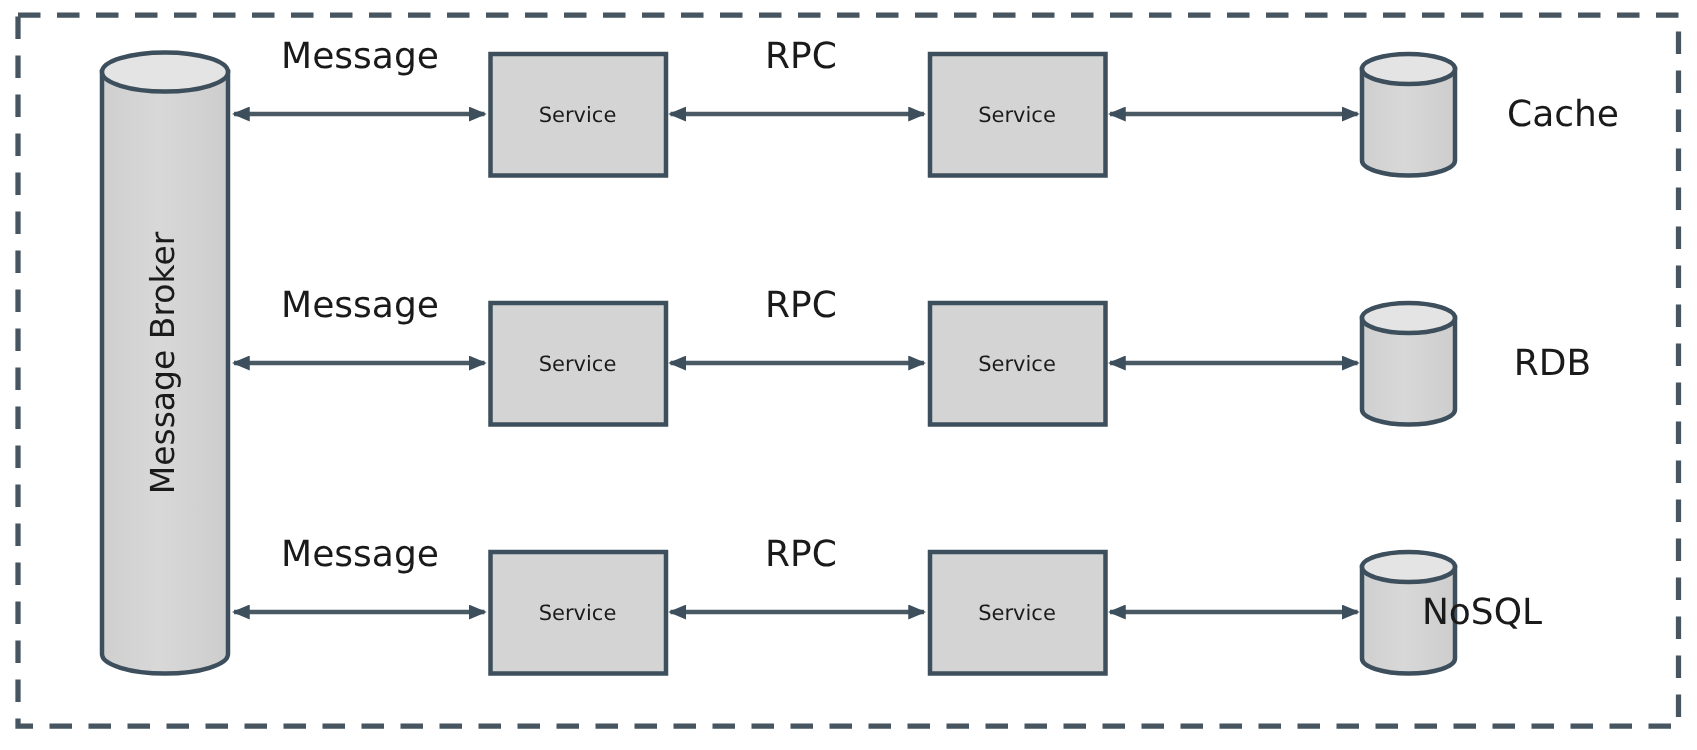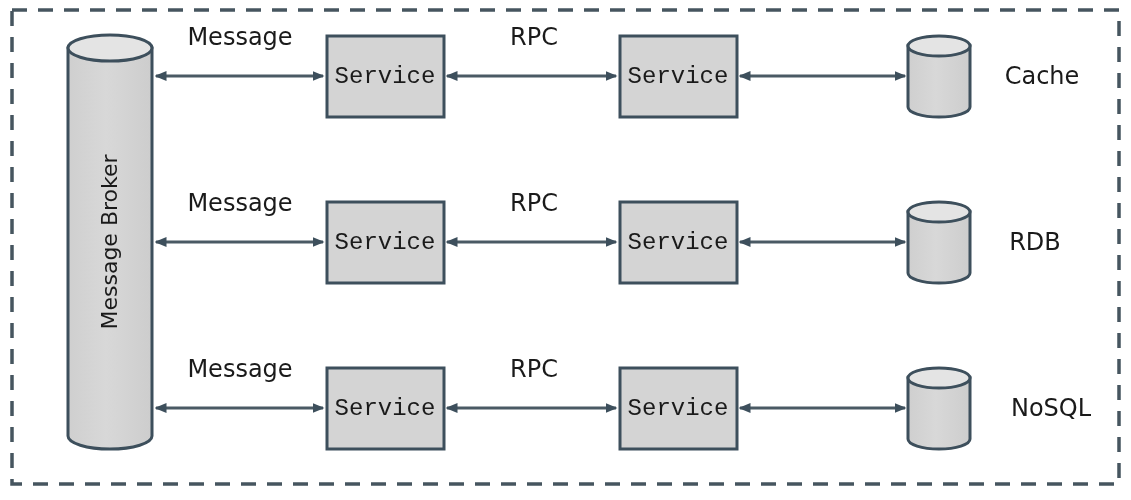--- a/index.html
+++ b/index.html
@@ -32,23 +32,22 @@
   }
   .edge-label {
     font-size: 24px;
     transform: translate(-50%, -50%);
   }
   .store-label {
     font-size: 24px;
     transform: translate(-50%, -50%);
   }
   .node-label {
-    font-size: 24px;
+    font-size: 14px;
     transform: translate(-50%, -50%);
-    font-family: Liberation Mono, monospace;
   }
   .broker-label {
     font-size: 22px;
     transform: translate(-50%, -50%) rotate(-90deg);
     transform-origin: center center;
   }
 </style>
 </head>
 <body>
 
@@ -124,15 +123,15 @@
   <div class="txt edge-label" style="left:240px; top:203px;">Message</div>
   <div class="txt edge-label" style="left:534px; top:203px;">RPC</div>
   <div class="txt node-label" style="left:385px; top:243px;">Service</div>
   <div class="txt node-label" style="left:678px; top:243px;">Service</div>
   <div class="txt store-label" style="left:1035px; top:242px;">RDB</div>
 
   <div class="txt edge-label" style="left:240px; top:369px;">Message</div>
   <div class="txt edge-label" style="left:534px; top:369px;">RPC</div>
   <div class="txt node-label" style="left:385px; top:409px;">Service</div>
   <div class="txt node-label" style="left:678px; top:409px;">Service</div>
-  <div class="txt store-label" style="left:1051px; top:408px;text-align:center;">NoSQL</div>
+  <div class="txt store-label" style="left:988px; top:408px;text-align:center;">NoSQL</div>
 
 </div>
 
 </body></html>

